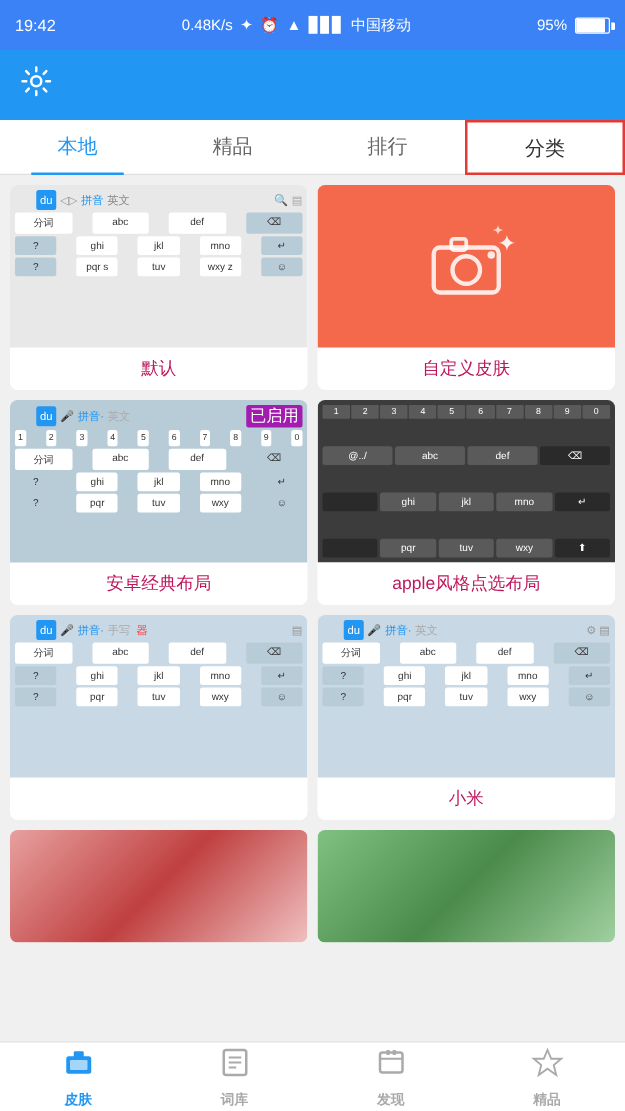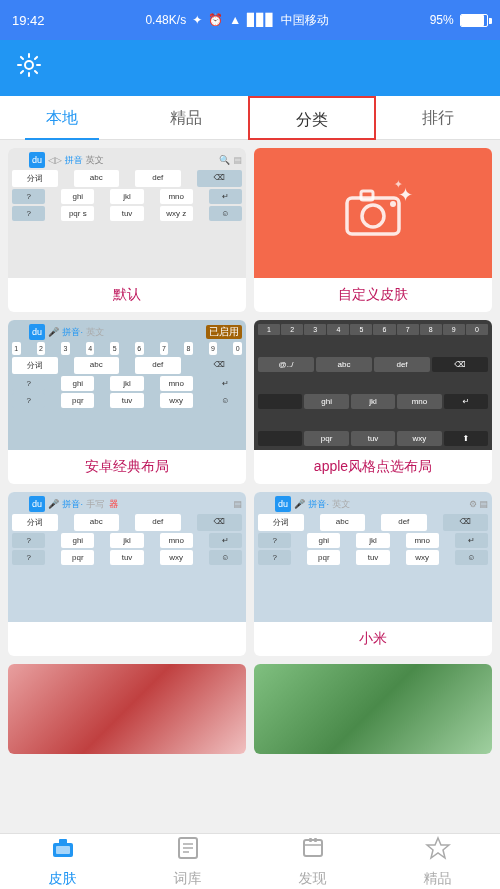--- a/index.html
+++ b/index.html
@@ -149,22 +149,23 @@
       gap: 3px;
       cursor: pointer;
       height: 100%;
     }
     .nav-icon {
       font-size: 22px;
       color: #aaa;
     }
     .nav-icon.active { color: #2196F3; }
     .nav-label {
-      font-size: 14px;
+      font-size: 11px;
       color: #aaa;
+      font-weight: bold;
     }
     .nav-label.active { color: #2196F3; }
 
     
     .kb-wrapper {
       padding: 4px;
       height: 130px;
       display: flex;
       flex-direction: column;
       justify-content: space-between;
@@ -291,25 +292,25 @@
   </span>
 </div>
 
 <div class="tabs">
   <div class="tab active">
     <span>本地</span>
   </div>
   <div class="tab">
     <span>精品</span>
   </div>
+  <div class="tab">
+    <span>排行</span>
+  </div>
   <div class="tab highlight">
     <span>分类</span>
-  </div>
-  <div class="tab">
-    <span>排行</span>
   </div>
 </div>
 
 <div class="content">
   <div class="grid">
 
     <div class="skin-card">
       <div class="skin-preview">
         <div class="kb-wrapper">
           <div class="kb-small-header">
@@ -363,21 +364,21 @@
     </div>
 
     <div class="skin-card">
       <div class="skin-preview" style="background:#b8ccd8;">
         <div class="kb-wrapper">
           <div class="kb-small-header">
             <div class="kb-icon-small">du</div>
             <span style="font-size:9px;color:#2196F3;">🎤</span>
             <span class="pinyin-label">拼音·</span>
             <span style="color:#aaa;font-size:9px;">英文</span>
-            <span style="font-size:10px;background:#a16207;color:white;border-radius:2px;padding:0 3px;margin-left:auto;text-align:center;">已启用</span>
+            <span style="font-size:13px;background:#a21caf;color:white;border-radius:2px;padding:0 3px;margin-left:auto;text-align:center;">已启用</span>
           </div>
           <div class="kb-rows-area">
             <div class="kb-row-small">
               <span class="k sm">1</span>
                 <span class="k sm">2</span>
                 <span class="k sm">3</span>
                 <span class="k sm">4</span>
                 <span class="k sm">5</span>
                 <span class="k sm">6</span>
                 <span class="k sm">7</span>

